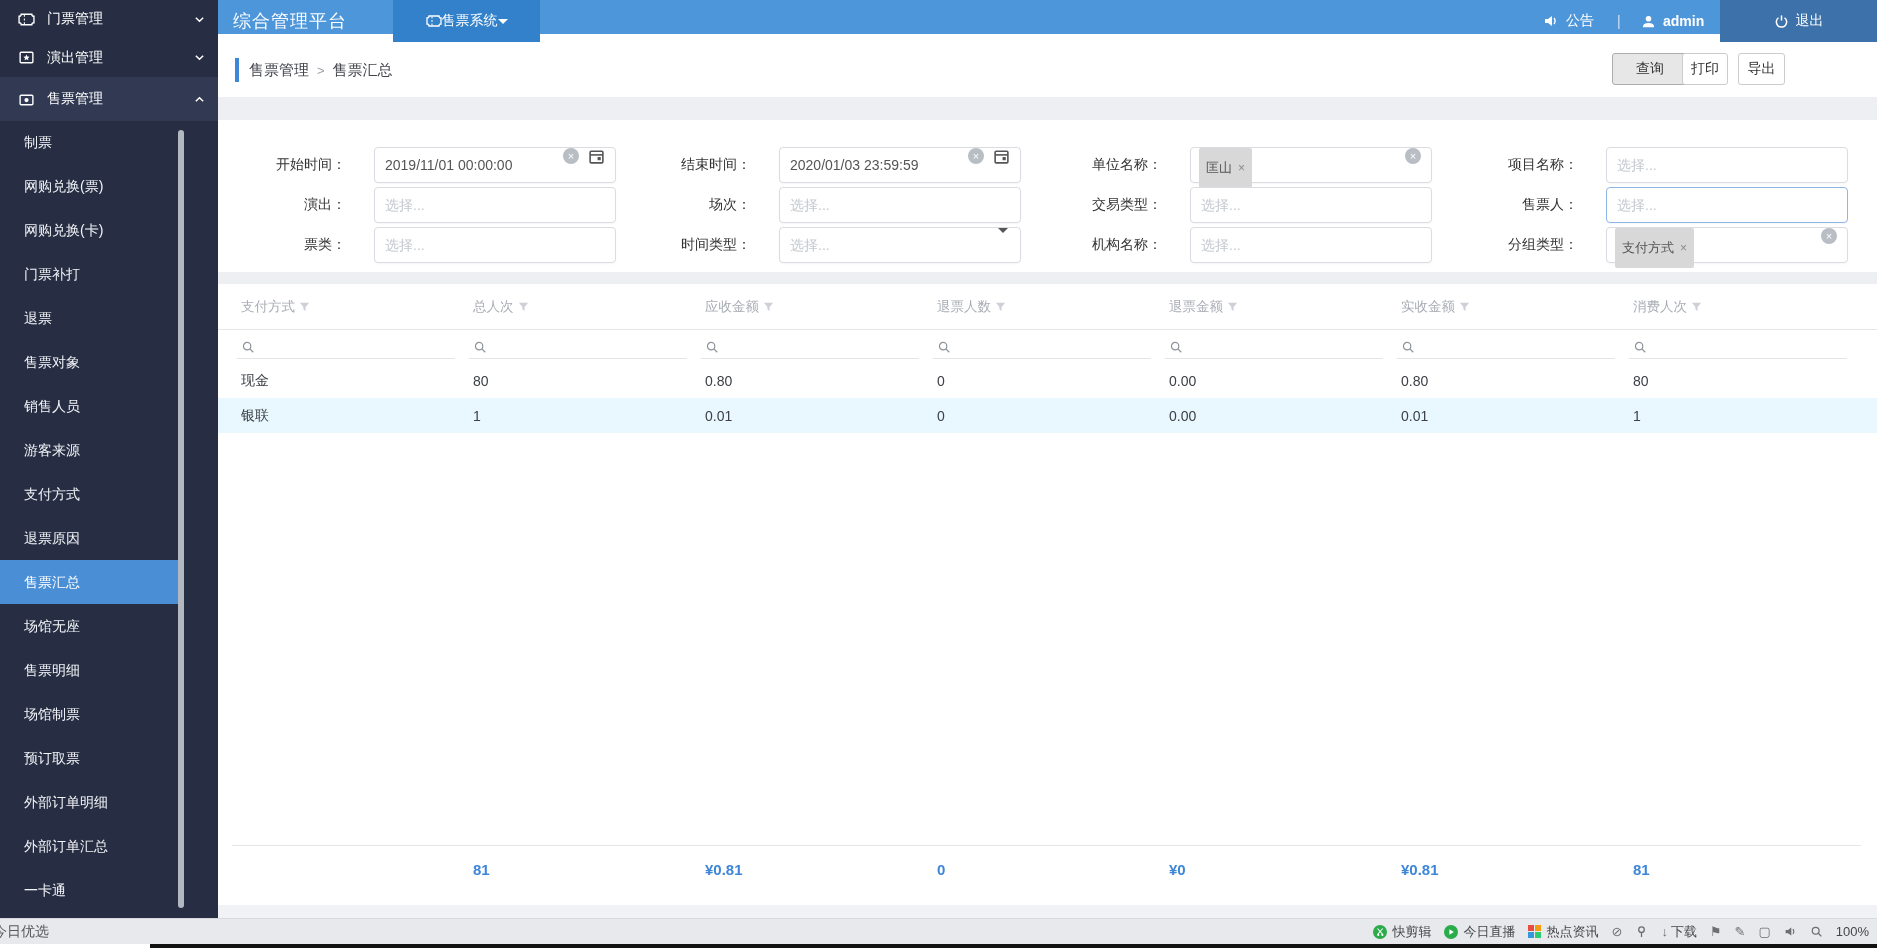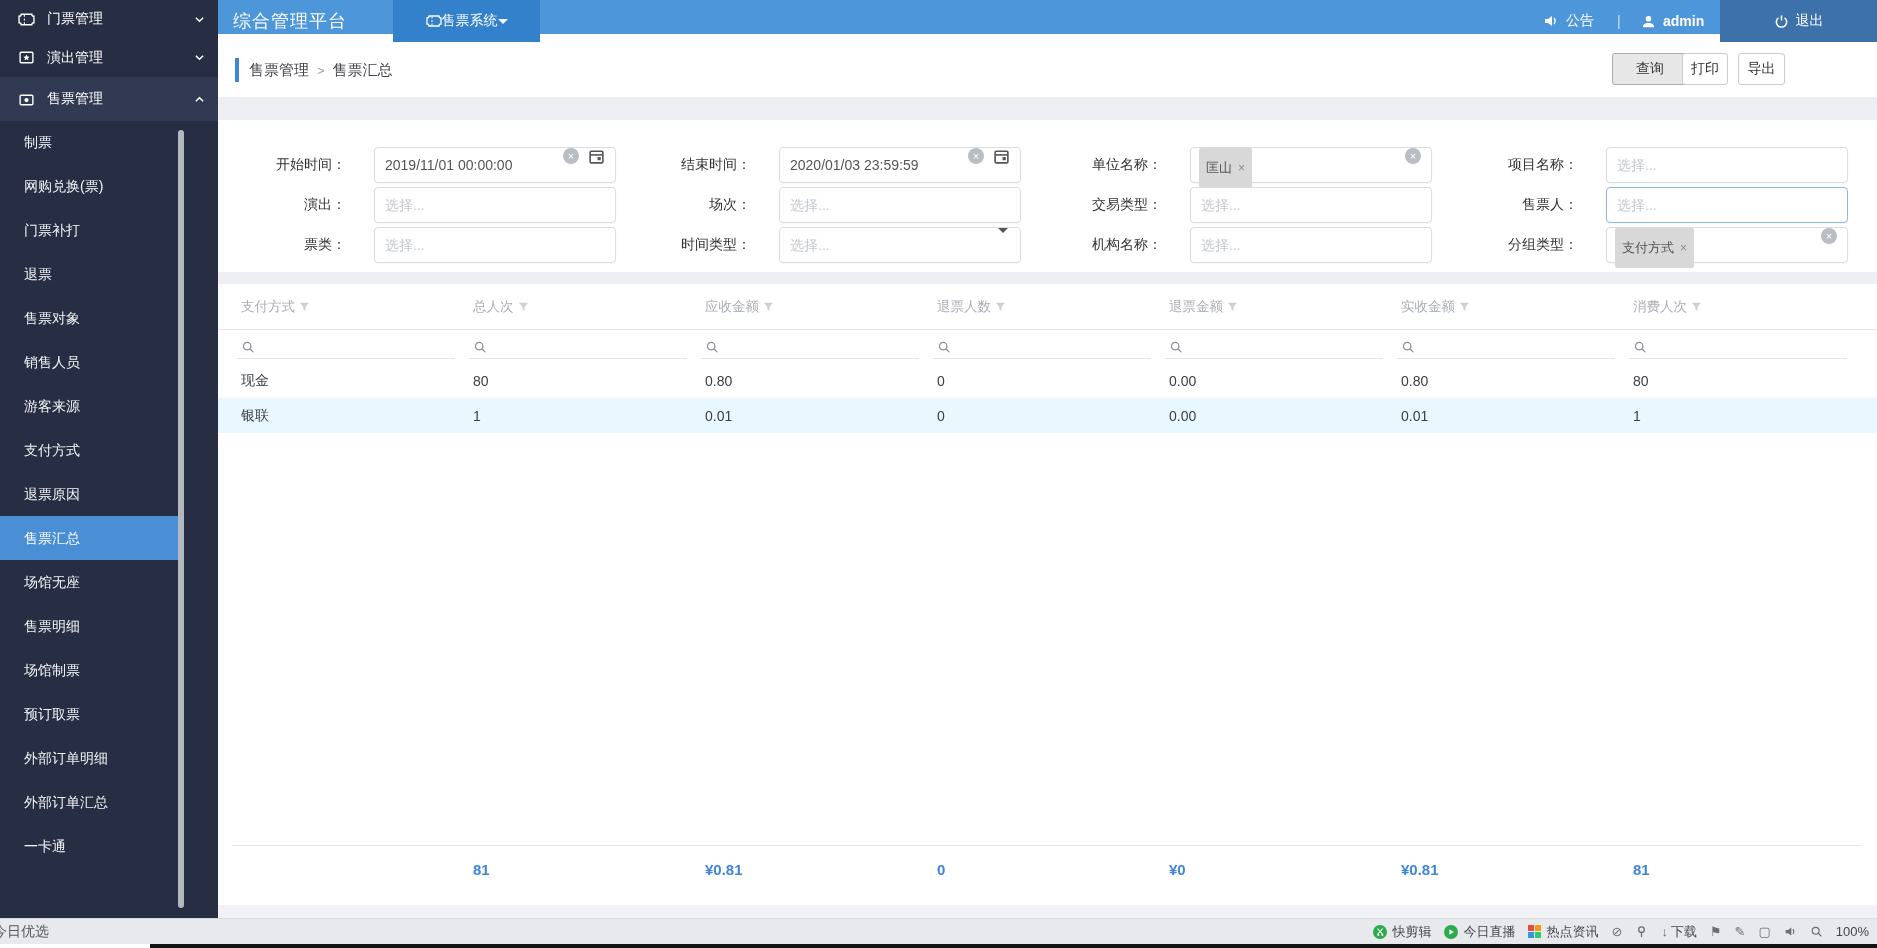--- a/index.html
+++ b/index.html
@@ -132,20 +132,21 @@
         </svg>
       <span class="mlabel">售票管理</span>
       <svg class="chev" viewBox="0 0 12 12">
           <polyline points="2,8 6,4 10,8" fill="none" stroke="#fff" stroke-width="1.6"></polyline>
         </svg>
     </div>
 
     <nav class="submenu">
       <div class="sub-item">制票</div>
       <div class="sub-item">网购兑换(票)</div>
+      <div class="sub-item">网购兑换(卡)</div>
       <div class="sub-item">门票补打</div>
       <div class="sub-item">退票</div>
       <div class="sub-item">售票对象</div>
       <div class="sub-item">销售人员</div>
       <div class="sub-item">游客来源</div>
       <div class="sub-item">支付方式</div>
       <div class="sub-item">退票原因</div>
       <div class="sub-item active">售票汇总</div>
       <div class="sub-item">场馆无座</div>
       <div class="sub-item">售票明细</div>

